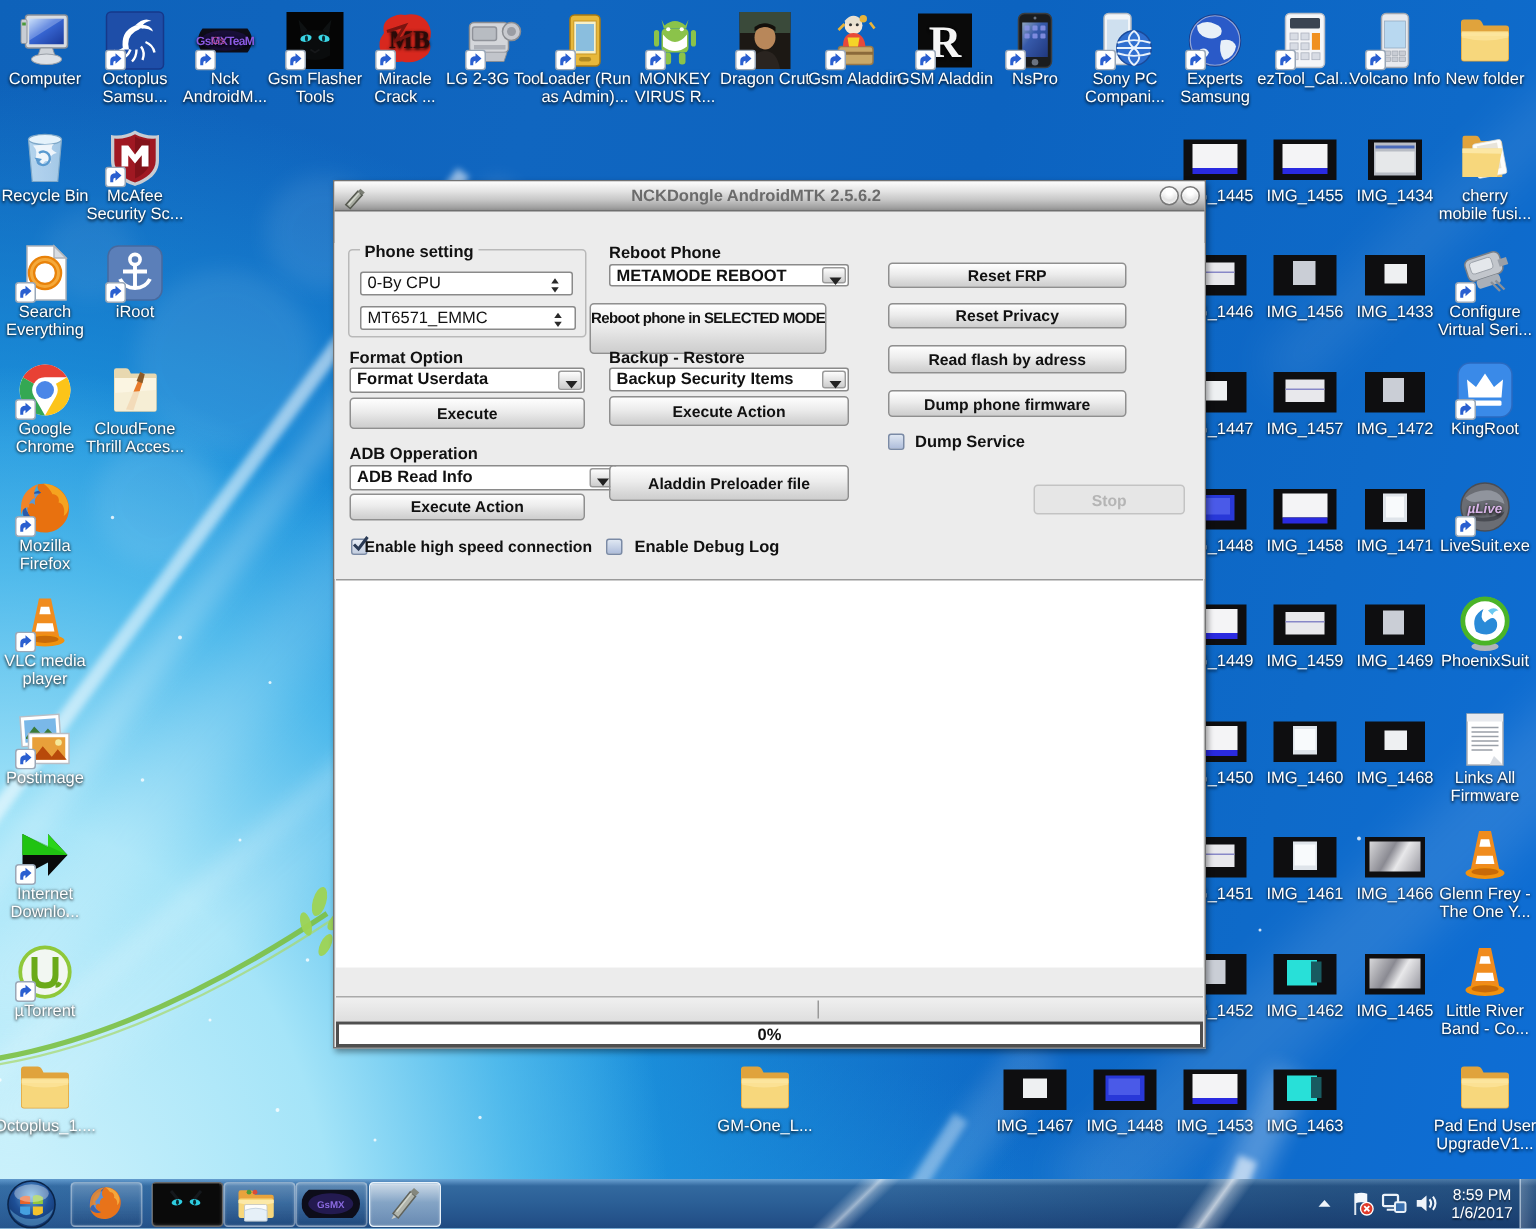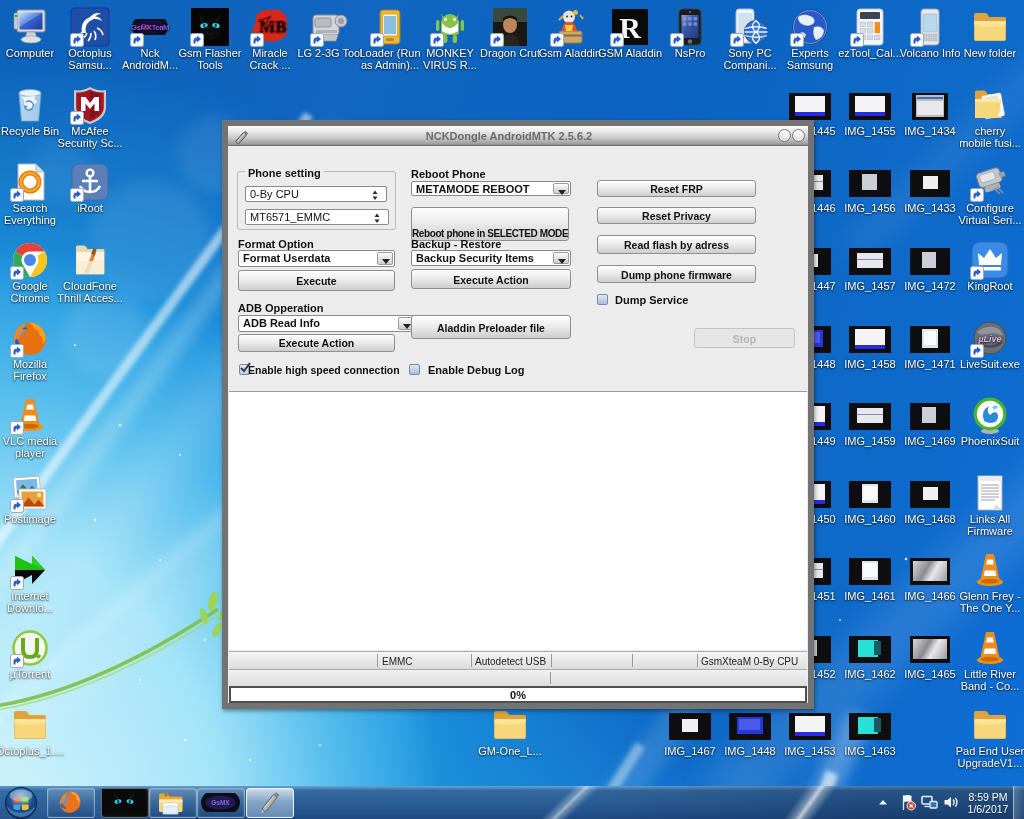--- a/index.html
+++ b/index.html
@@ -11,21 +11,21 @@
  linear-gradient(105deg, #0e62ba, #1066c0 30%, #0c63c0 55%, #0e6ac9 80%, #0e6ed6);
 }
 #streaks{position:absolute;left:0;top:0;}
 
 .ic{position:absolute;width:76px;text-align:center;color:#fff;font-size:11px;line-height:11.5px;text-shadow:0 1px 2px rgba(0,0,0,.75),0 0 2px rgba(0,0,0,.5);}
 .ic .g{position:relative;margin:0 auto;width:40px;height:40px;}
 .ic .g svg{position:absolute;left:0;top:0;}
 .ic .t{margin-top:1px;}
 .th{position:absolute;background:#0e0e10;}
 
-#win{position:absolute;left:222px;top:120px;width:580px;height:577px;border:6px solid #737373;background:#ececec;box-shadow:1px 2px 4px rgba(0,0,0,.4);}
+#win{position:absolute;left:222px;top:120px;width:580px;height:577px;border:1px solid #737373;background:#ececec;box-shadow:1px 2px 4px rgba(0,0,0,.4);}
 #win *{position:absolute;box-sizing:border-box;}
 #title{left:0;top:0;width:580px;height:20px;background:linear-gradient(#fdfdfd,#e3e3e3 35%,#c6c6c6 65%,#a0a0a0 92%,#8f8f8f);border-bottom:1px solid #6f6f6f;}
 #title .tx{left:0;right:18px;top:4px;text-align:center;font-size:11px;font-weight:bold;color:#6b6b6b;position:absolute;}
 .circ{width:13px;height:13px;border-radius:50%;background:radial-gradient(circle at 50% 28%,#ffffff 20%,#ededed 45%,#b9b9b9 70%,#e2e2e2 95%);border:1px solid #787878;top:3px;box-shadow:inset 0 -2px 2px rgba(255,255,255,.8),inset 0 2px 2px rgba(255,255,255,.9);}
 #tabs{left:0;top:20px;width:580px;height:21px;background:#ececec;}
 .tab{top:4px;height:17px;white-space:nowrap;overflow:hidden;background:linear-gradient(#f8f8f8,#dfdfdf 70%,#d3d3d3);border:1px solid #898989;border-bottom:none;border-radius:3px 3px 0 0;font-size:10px;font-weight:bold;color:#1c1c1c;text-align:center;padding-top:3px;letter-spacing:-.5px;}
 #tabsvc{left:92px;top:3px;width:45px;height:18px;font-size:11px;background:#f2f2f2;border:1px solid #777;border-bottom:none;border-radius:3px 3px 0 0;font-size:11px;font-weight:bold;text-align:center;padding-top:3px;}
 #bluebox{left:88px;top:0px;width:54px;height:24px;border:3px solid #4346bb;border-radius:2px;z-index:5;}
 #panel{left:0;top:41px;width:580px;height:224px;background:#ececec;}
 #logarea{left:1px;top:265px;width:578px;height:259px;background:#fff;border-top:1px solid #9a9a9a;}
@@ -1005,47 +1005,37 @@
   <div class="btn" style="left:10px;top:167px;width:157px;height:18px;padding-top:2px">Execute Action</div>
   <div class="chk" style="left:11px;top:197px">
         <svg width="13" height="13" style="left:-1px;top:-3px">
           <path d="M2,6 L5,9 L11,1" stroke="#2a3a55" stroke-width="2" fill="none"></path>
         </svg>
       </div>
   <div class="lbl" style="left:20px;top:197px;font-size:10.5px">Enable high speed connection</div>
 
   <div class="lbl" style="left:183px;top:1px">Reboot Phone</div>
   <div class="combo" style="left:183px;top:14px;width:160px;height:15px">METAMODE REBOOT<div class="cbtn"></div></div>
-  <div class="btn" style="left:183px;top:40px;width:158px;height:34px;padding-top:20px;font-size:10px;letter-spacing:-.4px">Reboot phone in SELECTED MODE</div>
+  <div class="btn" style="left:170px;top:40px;width:158px;height:34px;padding-top:4px;font-size:10px;letter-spacing:-.4px">Reboot phone in SELECTED MODE</div>
   <div class="lbl" style="left:183px;top:71px">Backup - Restore</div>
   <div class="combo" style="left:183px;top:83px;width:160px;height:16px">Backup Security Items<div class="cbtn"></div></div>
   <div class="btn" style="left:183px;top:102px;width:160px;height:20px;padding-top:4px">Execute Action</div>
   <div class="btn" style="left:183px;top:148px;width:160px;height:24px;padding-top:6px">Aladdin Preloader file</div>
   <div class="chk" style="left:181px;top:197px;background:linear-gradient(#dfe7f2,#aebddb)"></div>
   <div class="lbl" style="left:200px;top:197px">Enable Debug Log</div>
 
   <div class="btn" style="left:369px;top:13px;width:159px;height:17px;padding-top:2px">Reset FRP</div>
   <div class="btn" style="left:369px;top:40px;width:159px;height:17px;padding-top:2px">Reset Privacy</div>
   <div class="btn" style="left:369px;top:68px;width:159px;height:19px;padding-top:3px">Read flash by adress</div>
   <div class="btn" style="left:369px;top:98px;width:159px;height:18px;padding-top:3px">Dump phone firmware</div>
   <div class="chk" style="left:369px;top:127px;background:linear-gradient(#dfe7f2,#aebddb)"></div>
   <div class="lbl" style="left:387px;top:127px">Dump Service</div>
   <div class="btn" style="left:466px;top:161px;width:101px;height:20px;padding-top:4px;color:#b5b5b5;border-color:#c3c3c3;background:#e6e6e6">Stop</div>
  </div>
  <div id="logarea"></div>
- <div class="sbar" style="top:525px;height:18px">
-  <div class="sep" style="left:148px"></div>
-      <span style="position:absolute;left:153px;top:4px">EMMC</span>
-  <div class="sep" style="left:242px"></div>
-      <span style="position:absolute;left:246px;top:4px">Autodetect USB</span>
-  <div class="sep" style="left:322px"></div>
-  <div class="sep" style="left:403px"></div>
-  <div class="sep" style="left:468px"></div>
-      <span style="position:absolute;left:472px;top:4px">GsmXteaM 0-By CPU</span>
- </div>
  <div class="sbar" style="top:543px;height:17px;background:linear-gradient(#f0f0f0,#dedede)">
   <div class="sep" style="left:321px"></div>
  </div>
  <div style="left:1px;top:560px;width:578px;height:17px;border:2px solid #4f4f4f;background:#fff;text-align:center;font-size:11px;font-weight:bold;color:#111;padding-top:1px">0%</div>
 </div>
 <div id="bar">
  <div class="shade"></div>
  <div style="position:absolute;left:545px;top:0;width:46px;height:33px;background:linear-gradient(104deg,rgba(255,255,255,0) 30%,rgba(255,255,255,.3) 48%,rgba(255,255,255,.55) 55%,rgba(255,255,255,.3) 62%,rgba(255,255,255,0) 80%);transform:skewX(-38deg)"></div>
  <div style="position:absolute;left:782px;top:0;width:52px;height:33px;background:linear-gradient(104deg,rgba(255,255,255,0) 28%,rgba(255,255,255,.35) 46%,rgba(255,255,255,.7) 54%,rgba(255,255,255,.35) 62%,rgba(255,255,255,0) 80%);transform:skewX(-25deg)"></div>
  <svg width="40" height="40" style="position:absolute;left:2px;top:-3px">

